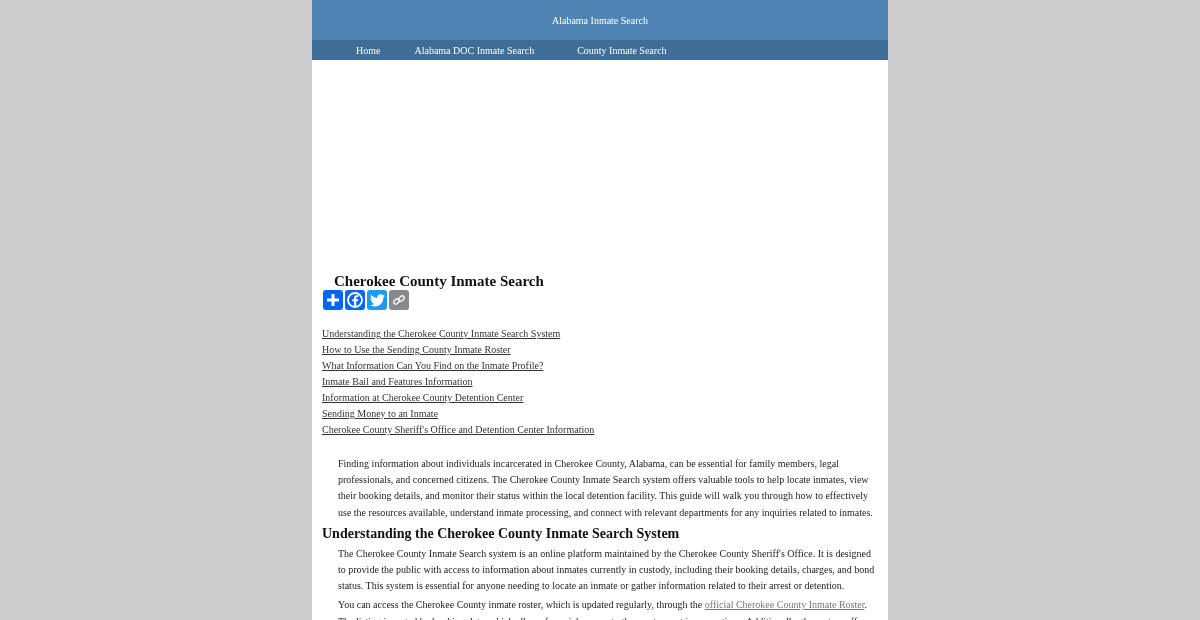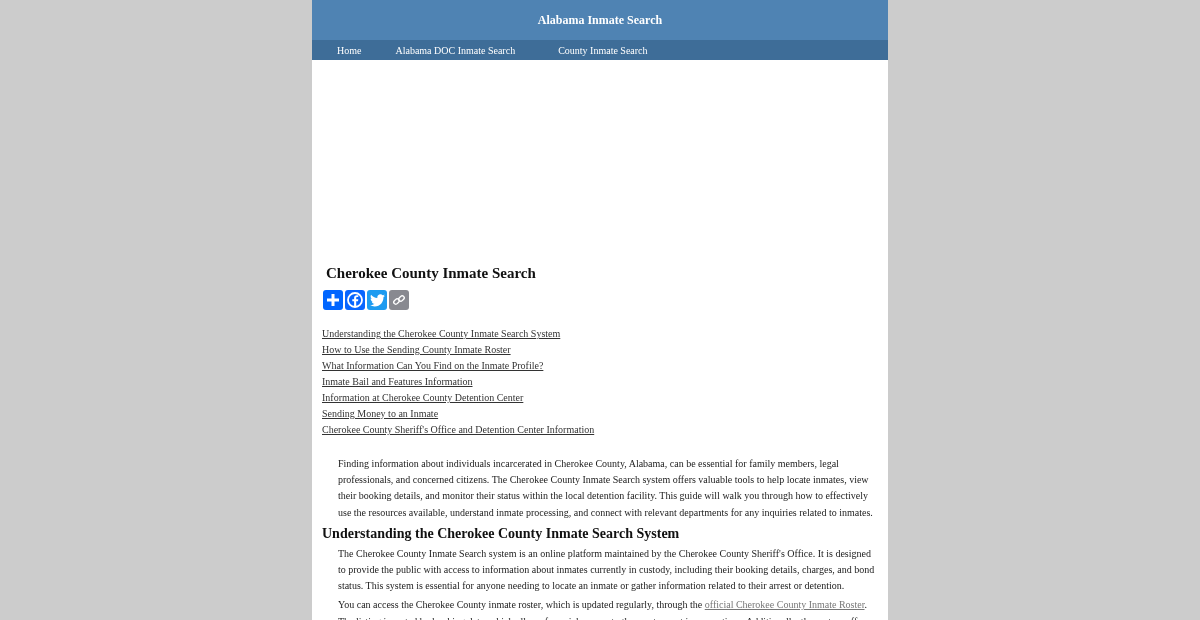--- a/index.html
+++ b/index.html
@@ -11,32 +11,32 @@
   }
   .page {
     position: absolute; left: 312px; top: 0; width: 576px; height: 620px;
     background: #ffffff; overflow: hidden;
   }
   .site-header {
     height: 40px; background: #4f83b3;
     display: flex; align-items: center; justify-content: center;
   }
   .site-title {
-    color: #ffffff; font-weight: bold; font-size: 12px;
+    color: #ffffff; font-weight: normal; font-size: 10px;
   }
   .nav {
     height: 20px; background: #3e6d98;
-    display: flex; align-items: center;
+    display: flex; align-items: center; padding-left: 19px;
   }
   .nav a {
     color: #ffffff; font-size: 10px; text-decoration: none;
   }
   .ad-space { height: 200px; }
   h1.page-title {
-    font-size: 15px; font-weight: bold; margin: 4px; color: #111;
+    font-size: 15px; font-weight: bold; margin: 12px; color: #111;
     position: absolute; top: 261px; left: 10px;
   }
   .share {
     position: absolute; top: 290px; left: 11px; display: flex; gap: 2px;
   }
   .share-btn {
     width: 20px; height: 20px; border-radius: 3px;
     display: flex; align-items: center; justify-content: center;
   }
   .toc {

